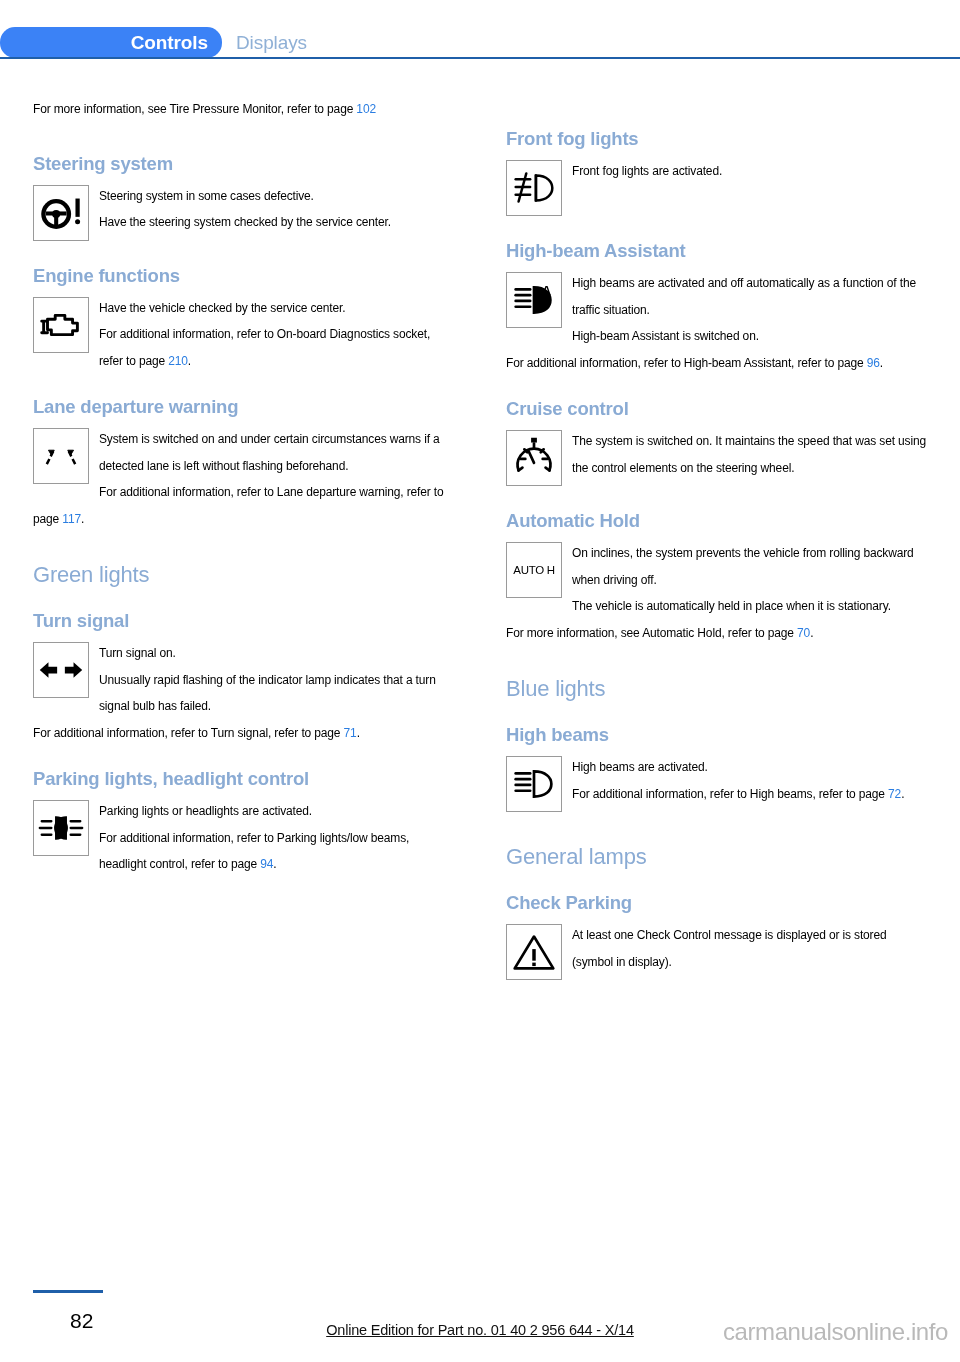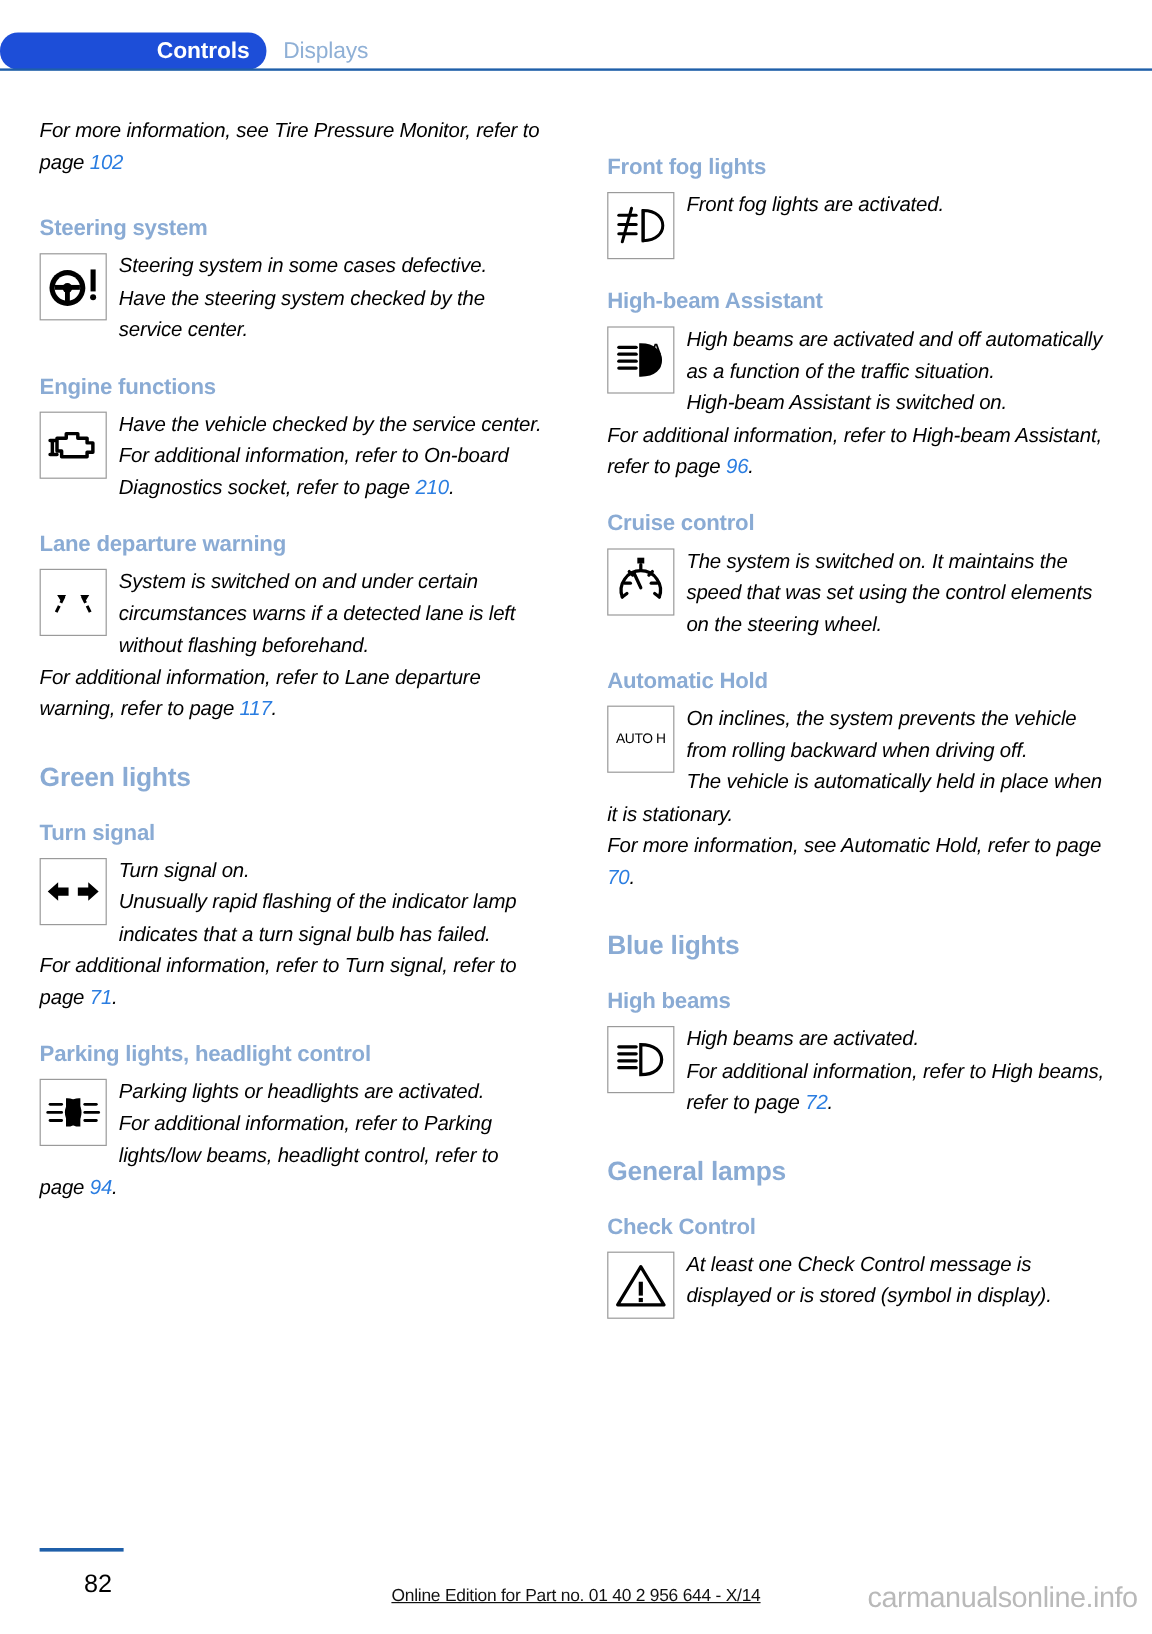--- a/index.html
+++ b/index.html
@@ -25,21 +25,21 @@
     position: absolute;
     left: 0; right: 0;
     top: 57px;
     height: 2px;
     background: #1f5fa9;
   }
   #tab-controls {
     position: absolute;
     left: 0; top: 27px;
     width: 222px; height: 31px;
-    background: #1d4ed8;
+    background: #3b82f6;
     border-radius: 15px;
   }
   #tab-controls .tab-label {
     position: absolute;
     right: 14px; top: 5px;
     color: #ffffff;
     font-size: 19px;
     font-weight: bold;
     letter-spacing: -0.1px;
   }
@@ -56,34 +56,33 @@
   .column {
     position: absolute;
     top: 96px;
     width: 420px;
   }
   #col-left  { left: 33px; }
   #col-right { left: 506px; margin-top: 32px; }
 
   
   .para {
-    font-size: 17px;
+    font-size: 12px;
     line-height: 26.5px;
     color: #000;
     margin: 0 0 0 0;
     letter-spacing: -0.15px;
-    font-style: italic;
   }
   .para + .para { margin-top: 0px; }
 
   .pagelink { color: #2a7de1; }
 
   .h-big {
     font-size: 22px;
-    font-weight: bold;
+    font-weight: normal;
     color: #8aabd4;
     letter-spacing: -0.2px;
     margin: 0;
   }
   .h-sub {
     font-size: 18.5px;
     font-weight: bold;
     color: #8aabd4;
     letter-spacing: -0.2px;
     margin: 0;
@@ -371,21 +370,21 @@
     <p class="para">High beams are activated.</p>
     <p class="para"><span>For additional information, refer to High beams, refer to page </span><span class="pagelink">72</span><span>.</span></p>
   </div>
 
   <div class="gap-l"></div>
 
   <h2 class="h-big">General lamps</h2>
 
   <div class="gap-m"></div>
 
-  <h3 class="h-sub">Check Control</h3>
+  <h3 class="h-sub">Check Parking</h3>
   <div class="gap-xs"></div>
   <div class="sym-block">
     <span class="sym">
       <svg viewBox="0 0 56 56">
         <g stroke="#000" fill="none" stroke-width="2.8" stroke-linejoin="round">
           <path d="M28 12 L48 45 L8 45 Z"></path>
         </g>
         <rect x="26.2" y="25" width="3.6" height="12" fill="#000"></rect>
         <rect x="26.2" y="39" width="3.6" height="3.6" fill="#000"></rect>
       </svg>

